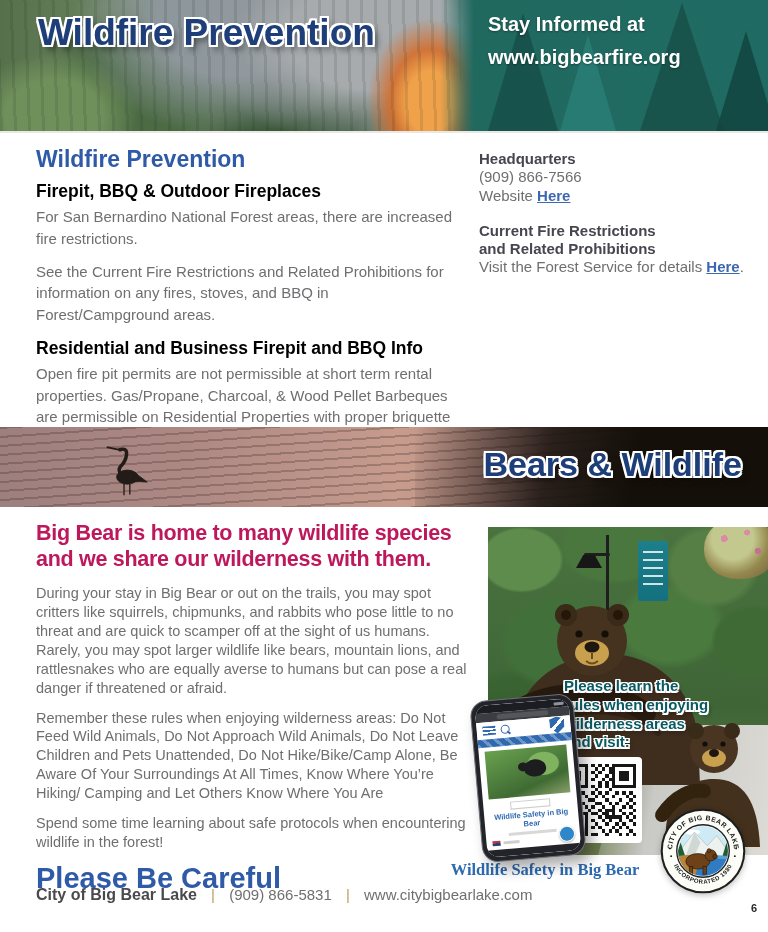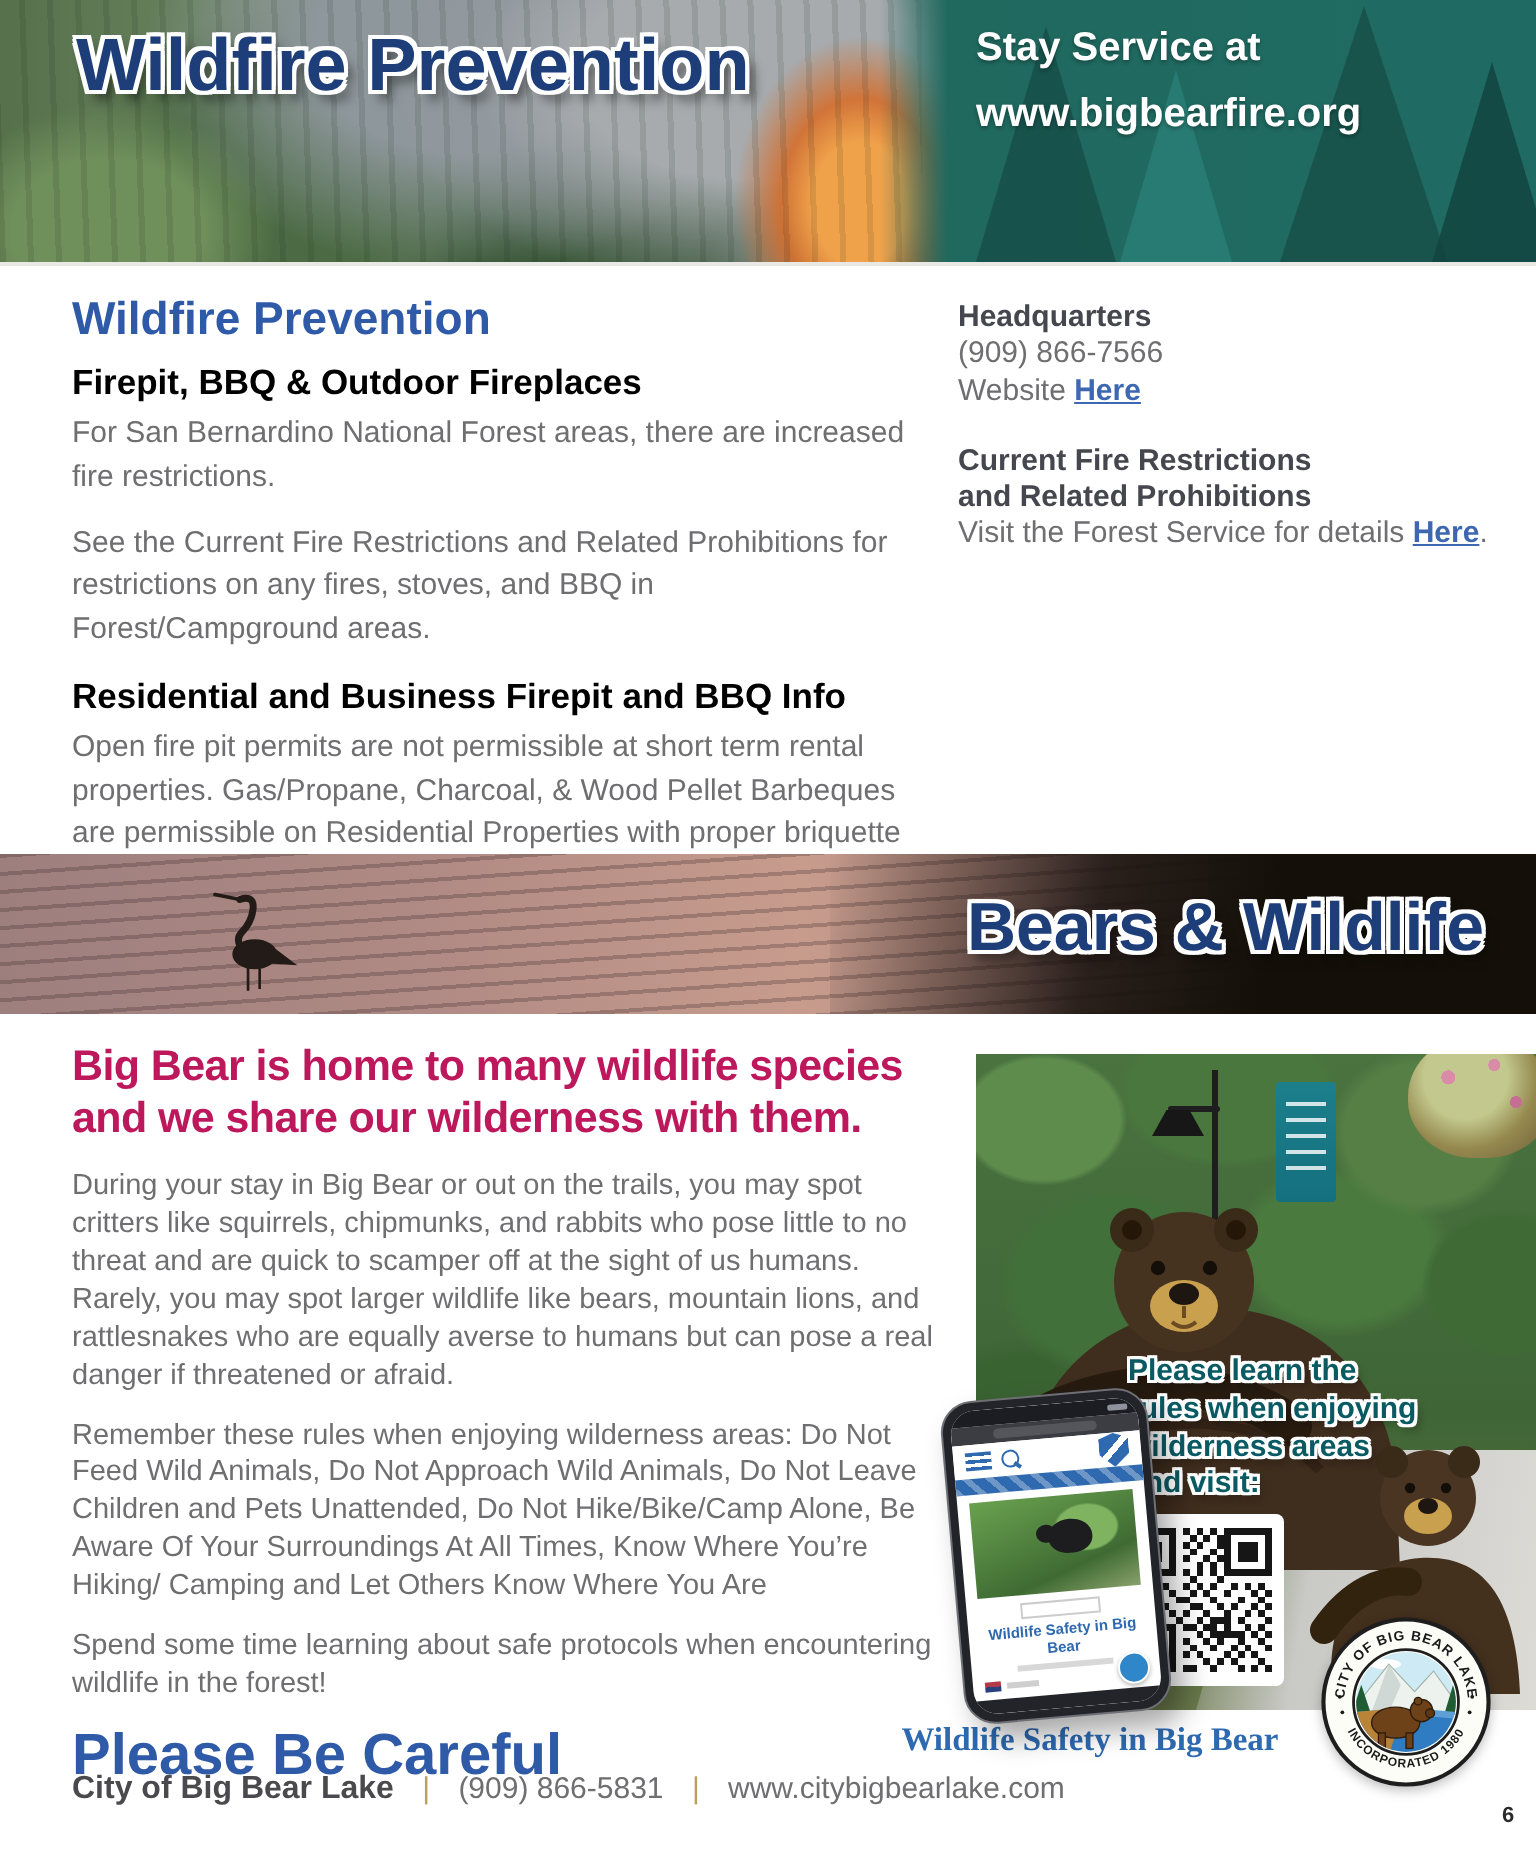--- a/index.html
+++ b/index.html
@@ -148,30 +148,30 @@
   <header class="banner-top">
     <div class="bt-photo"></div>
     <div class="bt-streaks"></div>
     <div class="bt-teal"></div>
     <div class="tree t1"></div>
     <div class="tree t2"></div>
     <div class="tree t3"></div>
     <div class="tree t4"></div>
     <h1 class="banner-title">Wildfire Prevention</h1>
     <div class="stay">
-      <div>Stay Service at</div>
+      <div>Stay Informed at</div>
       <div>www.bigbearfire.org</div>
     </div>
   </header>
 
   <section class="fire-left">
     <h2 class="h-blue">Wildfire Prevention</h2>
     <h3 class="h-sub">Firepit, BBQ &amp; Outdoor Fireplaces</h3>
     <p class="body-p">For San Bernardino National Forest areas, there are increased fire restrictions.</p>
-    <p class="body-p">See the Current Fire Restrictions and Related Prohibitions for restrictions on any fires, stoves, and BBQ in Forest/Campground areas.</p>
+    <p class="body-p">See the Current Fire Restrictions and Related Prohibitions for information on any fires, stoves, and BBQ in Forest/Campground areas.</p>
     <h3 class="h-sub">Residential and Business Firepit and BBQ Info</h3>
     <p class="body-p"><span>Open fire pit permits are not permissible at short term rental properties. Gas/Propane, Charcoal, &amp; Wood Pellet Barbeques are permissible on Residential Properties with proper briquette disposal. </span><a class="lnk" href="#">Learn More</a> <a class="lnk-b" href="#">Here</a><span>.</span></p>
   </section>
 
   <aside class="fire-right">
     <div class="contact-block">
       <div class="bold-dk">Headquarters</div>
       <div>(909) 866-7566</div>
       <div><span>Website </span><a class="lnk-b" href="#">Here</a></div>
     </div>

